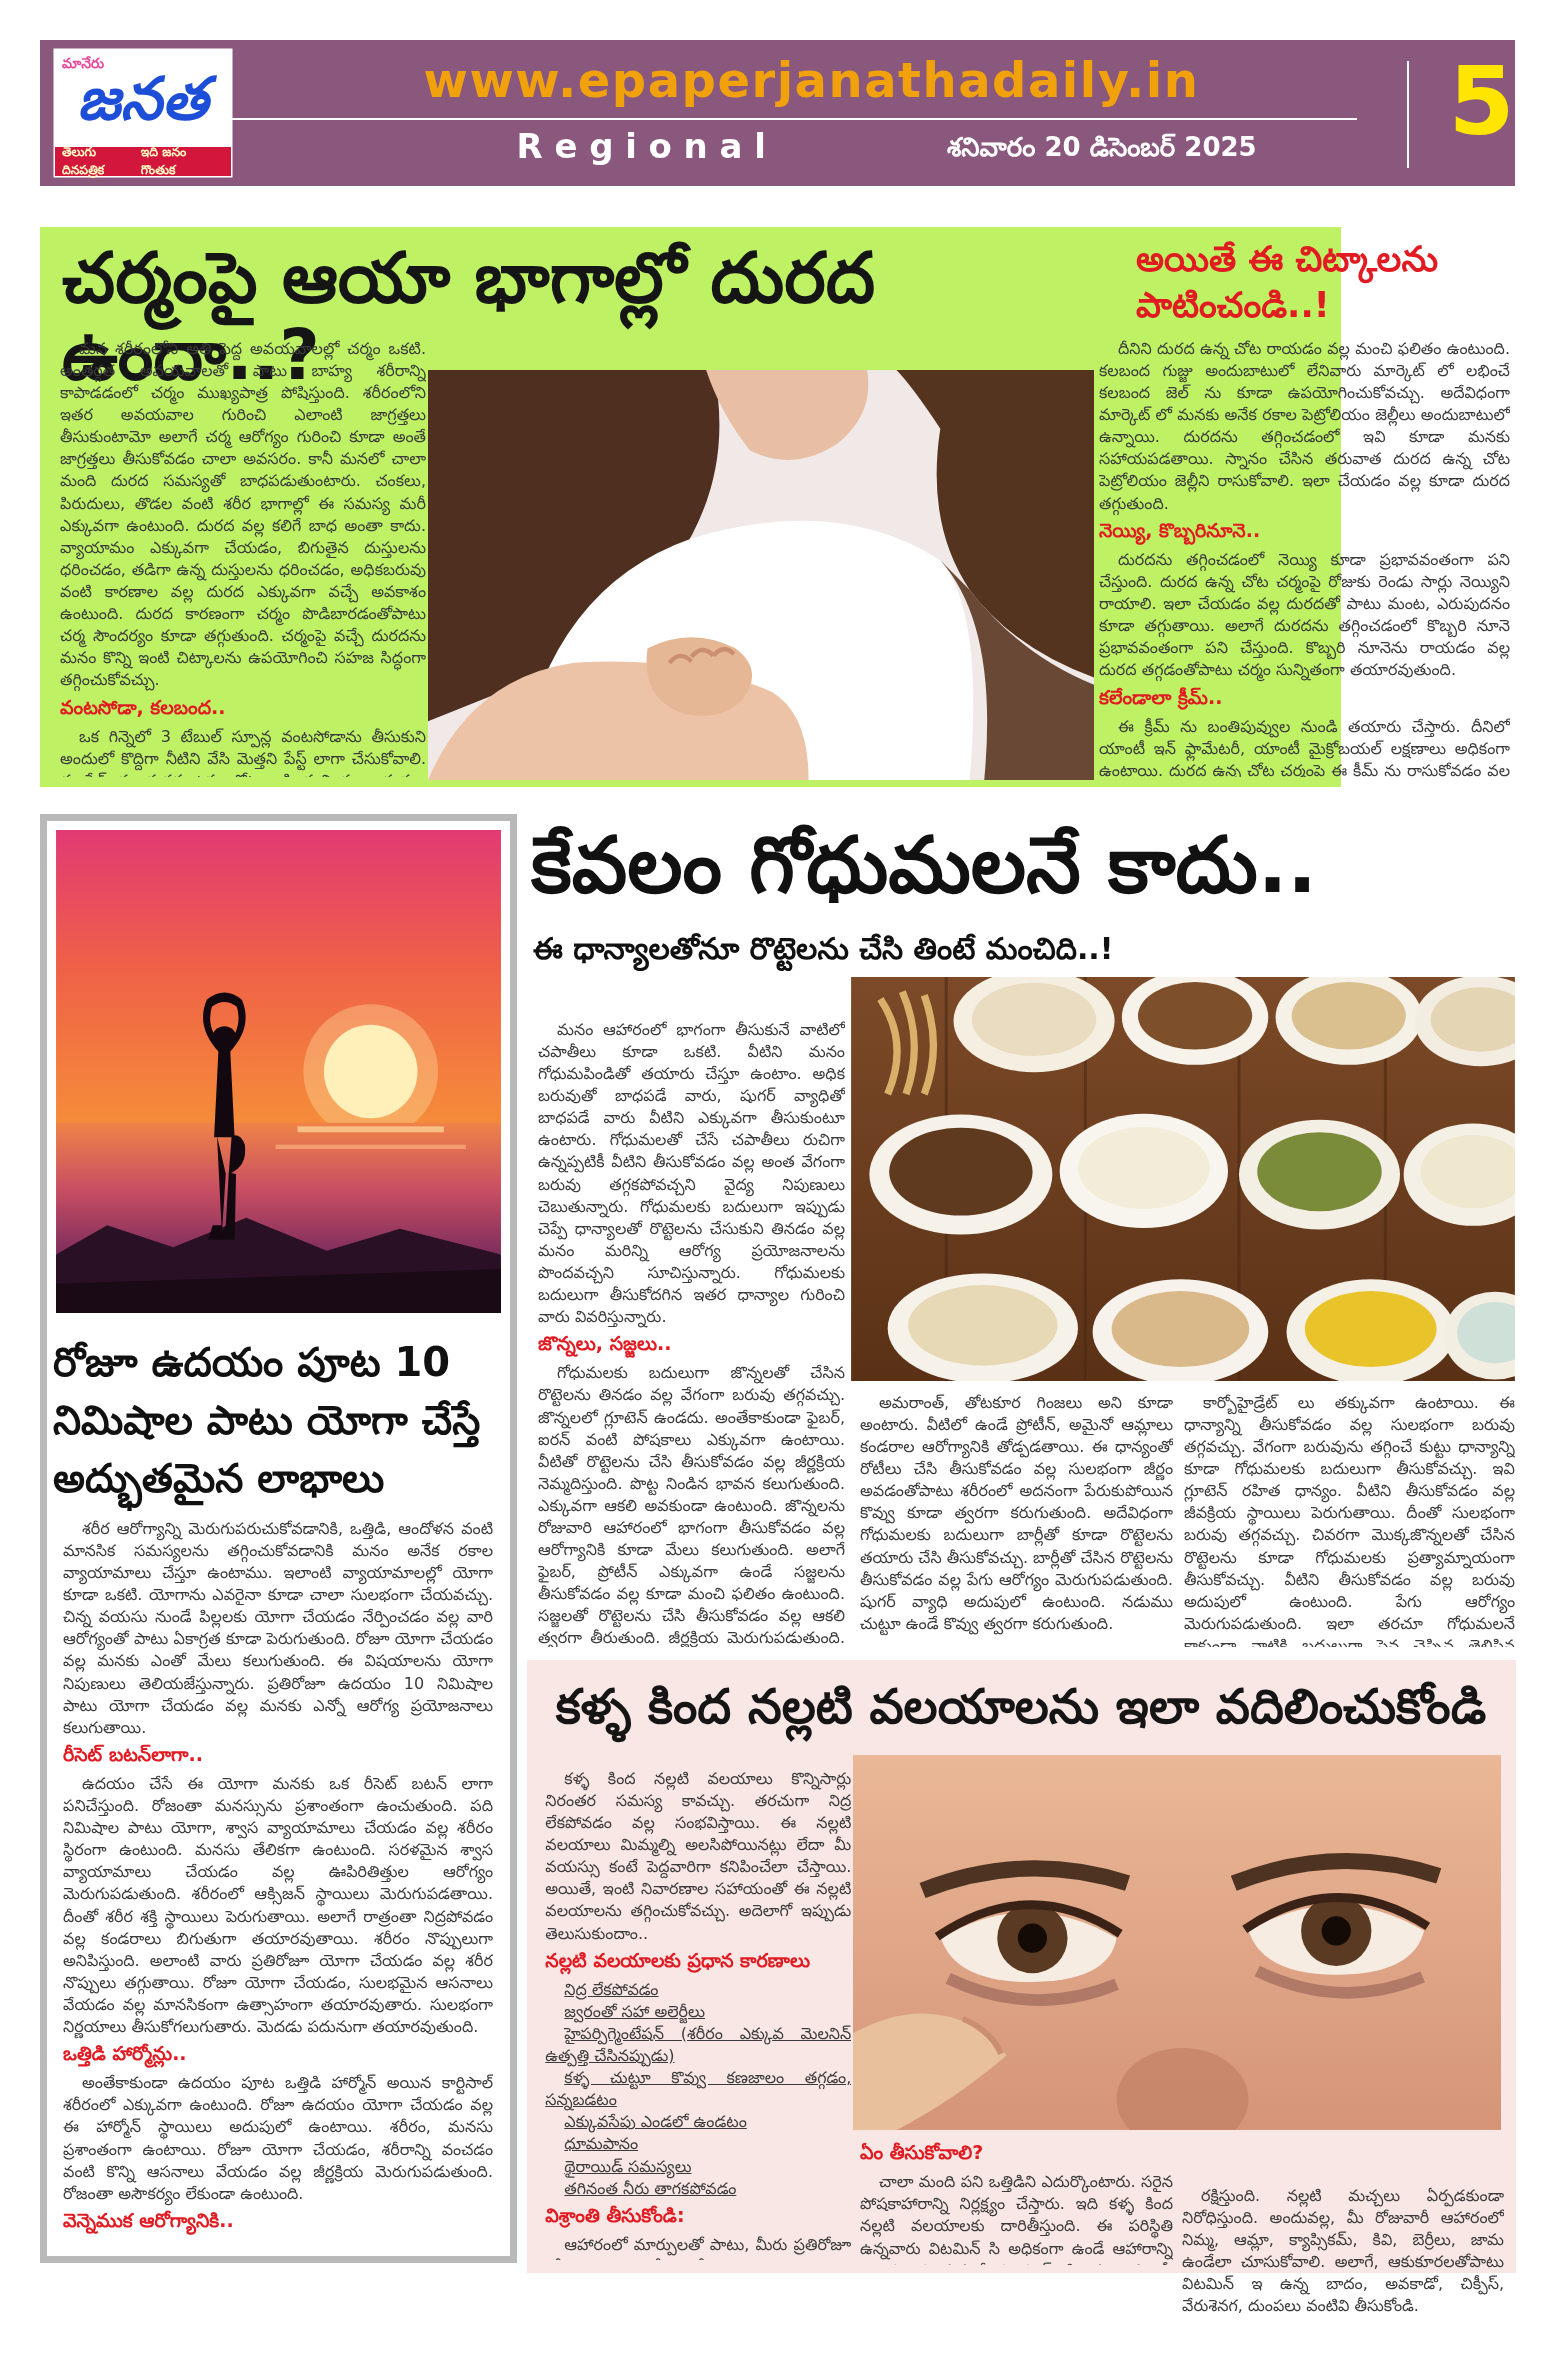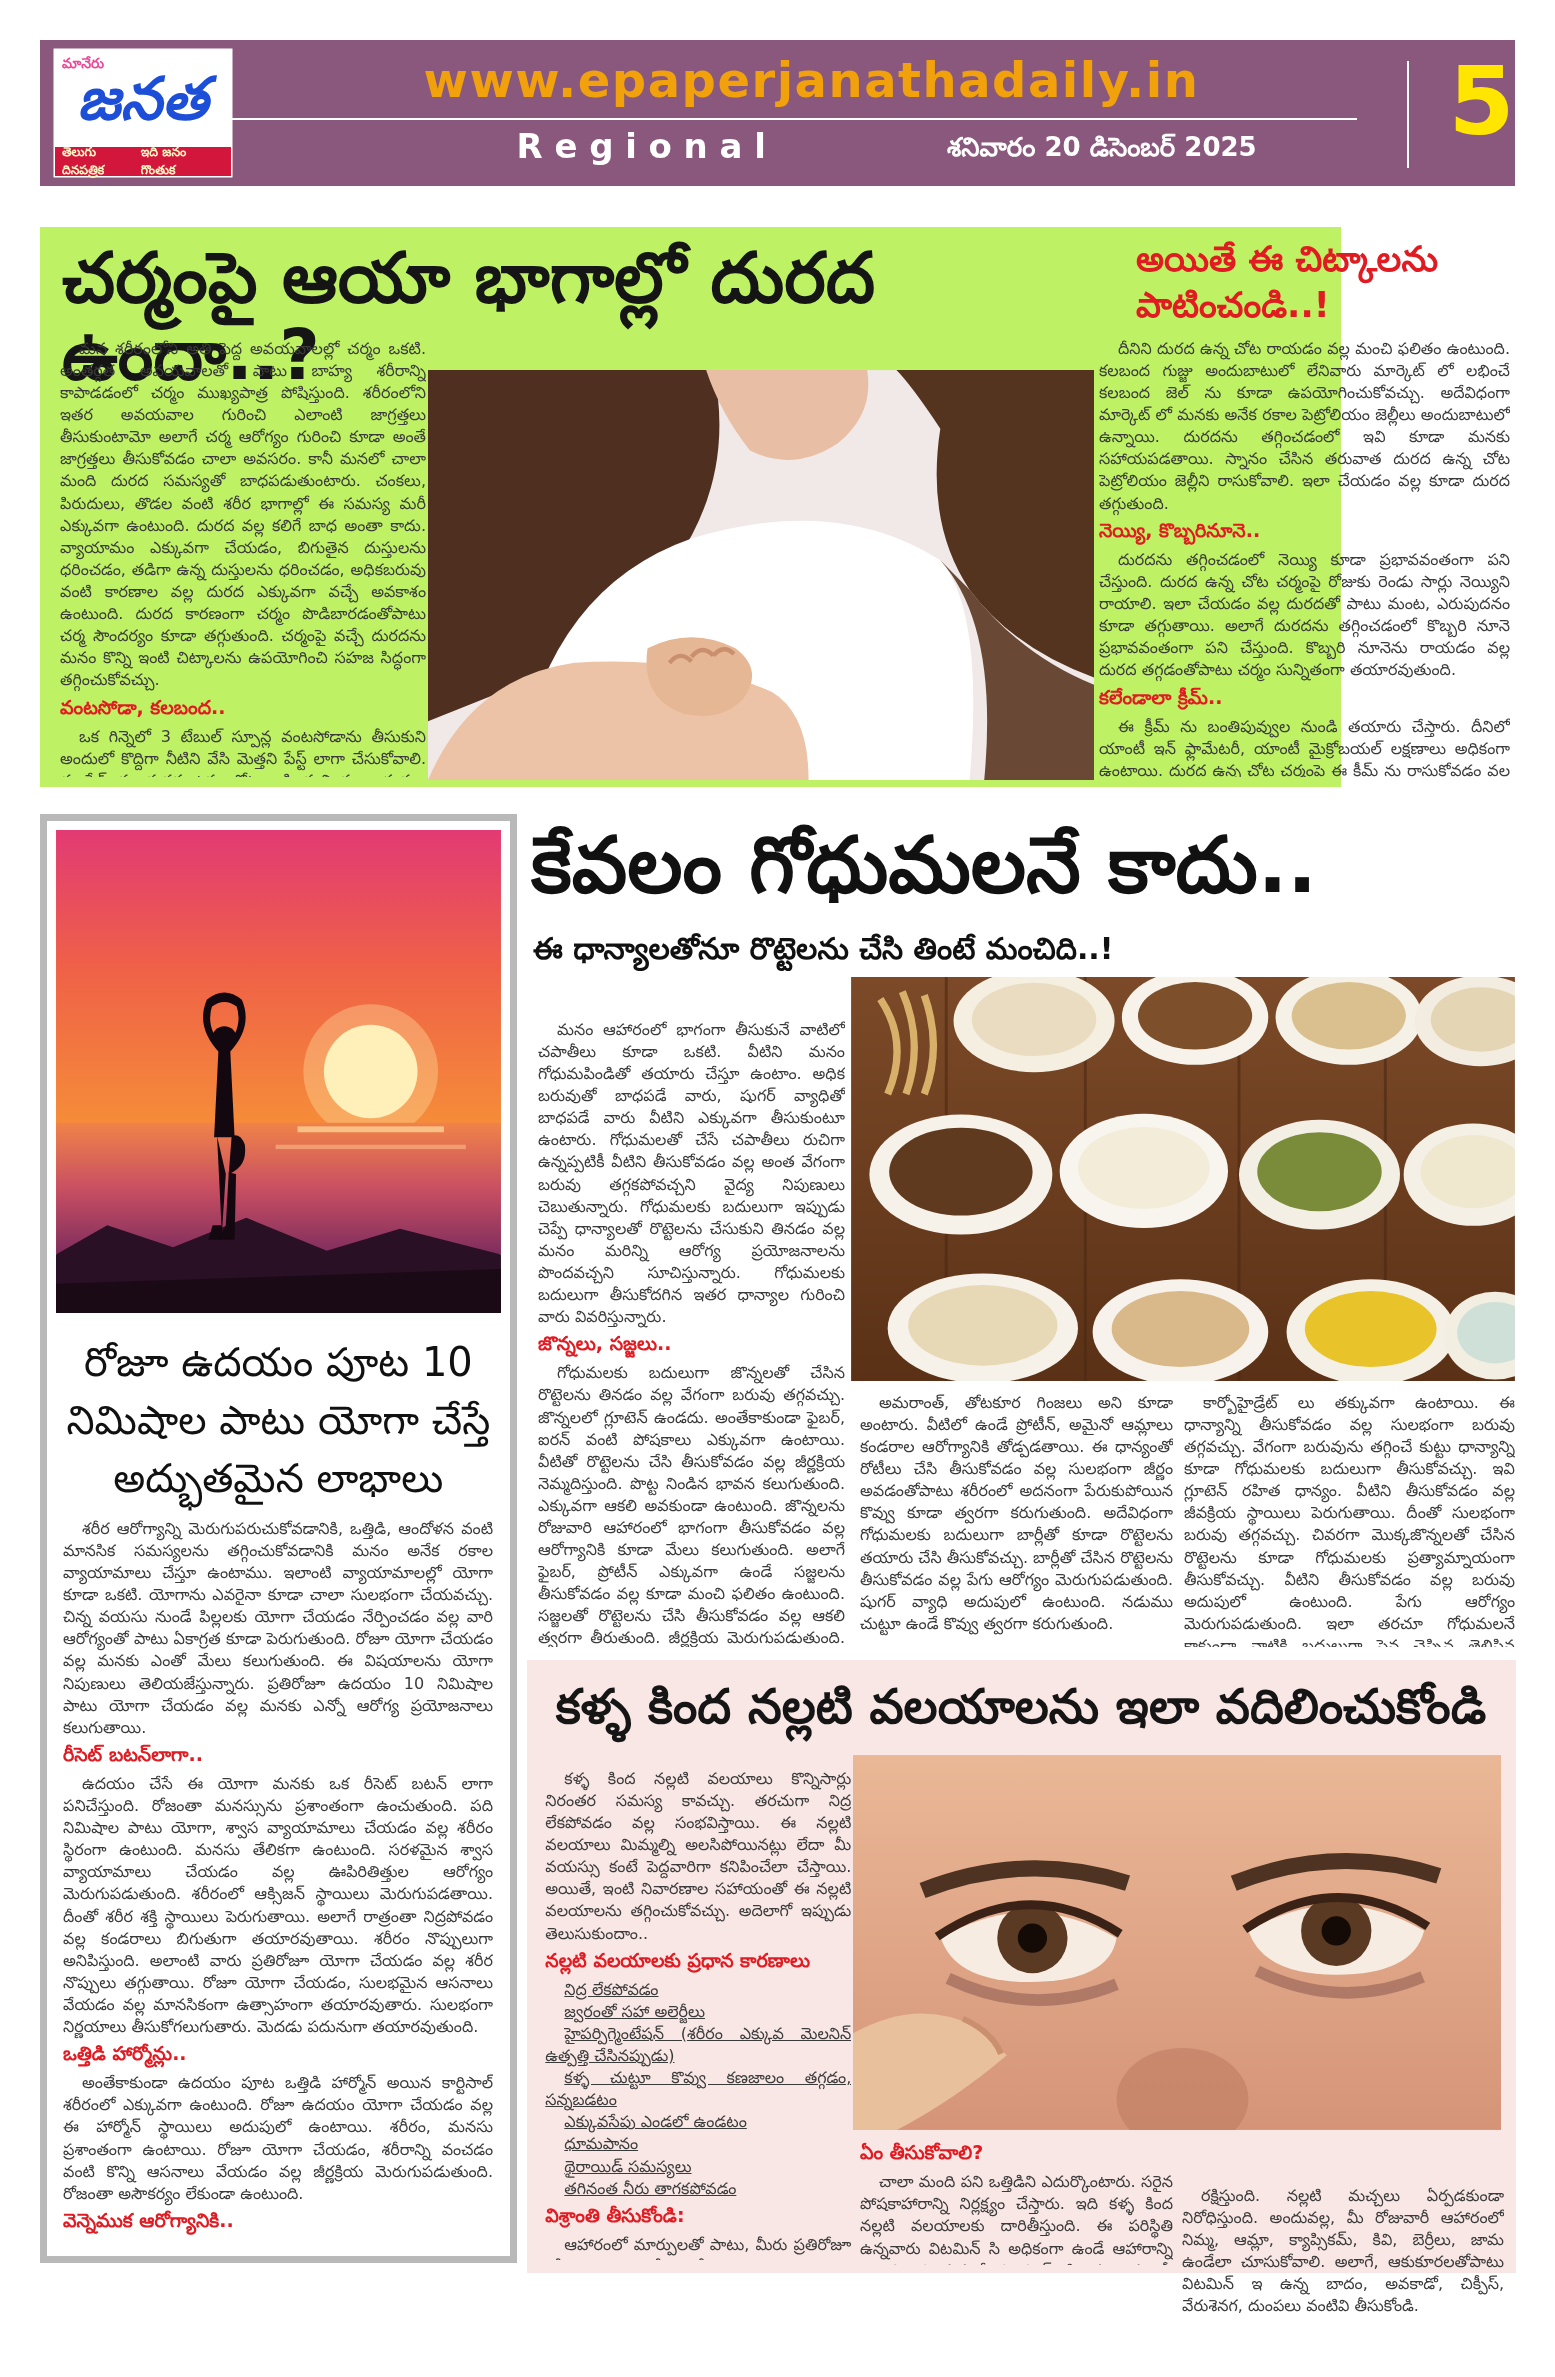--- a/index.html
+++ b/index.html
@@ -26,21 +26,21 @@
   
   .skin-box{left:40px;top:227px;width:1301px;height:560px;background:#bef264;}
   .skin-headline{left:22px;top:13px;width:1068px;font-size:70px;line-height:1.1;font-weight:900;color:#151515;}
   .skin-kicker{left:1096px;top:10.2px;width:370px;font-size:35px;line-height:1.3;font-weight:800;color:#e11b22;}
   .skin-col1{left:20px;top:111px;width:366px;height:439px;}
   .skin-img{left:388px;top:143px;width:666px;height:410px;overflow:hidden;}
   .skin-col2{left:1059px;top:111px;width:411px;height:439px;}
   
   .yoga-box{left:40px;top:814px;width:477px;height:1449px;background:#ffffff;border:7.3px solid #b9b9b9;box-sizing:border-box;}
   .yoga-img{left:8.8px;top:8.8px;width:445px;height:483px;overflow:hidden;}
-  .yoga-title{left:5.9px;top:512px;width:451px;text-align:center;font-size:40px;line-height:1.45;font-weight:400;color:#111;}
+  .yoga-title{left:5.9px;top:512px;width:451px;font-size:40px;line-height:1.45;font-weight:700;color:#111;}
   .yoga-body{left:16px;top:697px;width:430px;height:717px;}
   
   .grains-headline{left:531px;top:825px;width:988px;font-size:78px;font-weight:900;color:#111;line-height:1.05;}
   .grains-subtitle{left:533px;top:931px;width:988px;font-size:30px;font-weight:800;color:#111;}
   .grains-img{left:851px;top:977px;width:664px;height:404px;overflow:hidden;}
   .g-col1{left:538px;top:1019px;width:307px;height:628px;}
   .g-col2{left:860px;top:1392px;width:313px;height:255px;}
   .g-col3{left:1184px;top:1392px;width:331px;height:255px;}
   
   .eyes-box{left:527px;top:1660px;width:989px;height:613px;background:#f8e7e4;}

